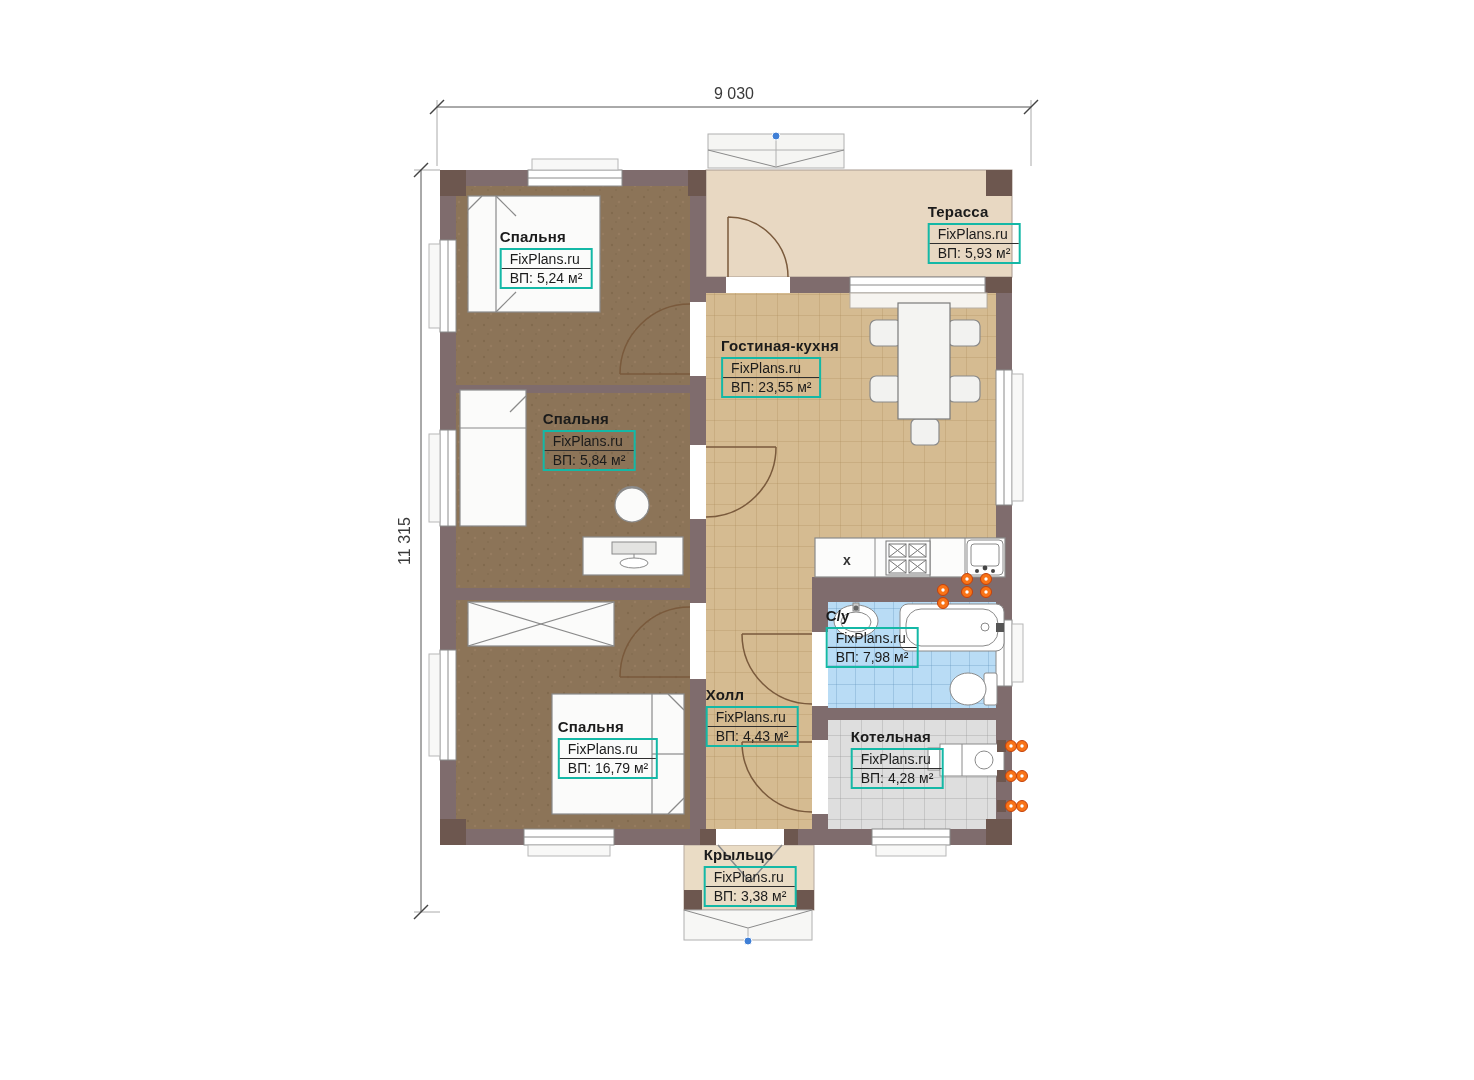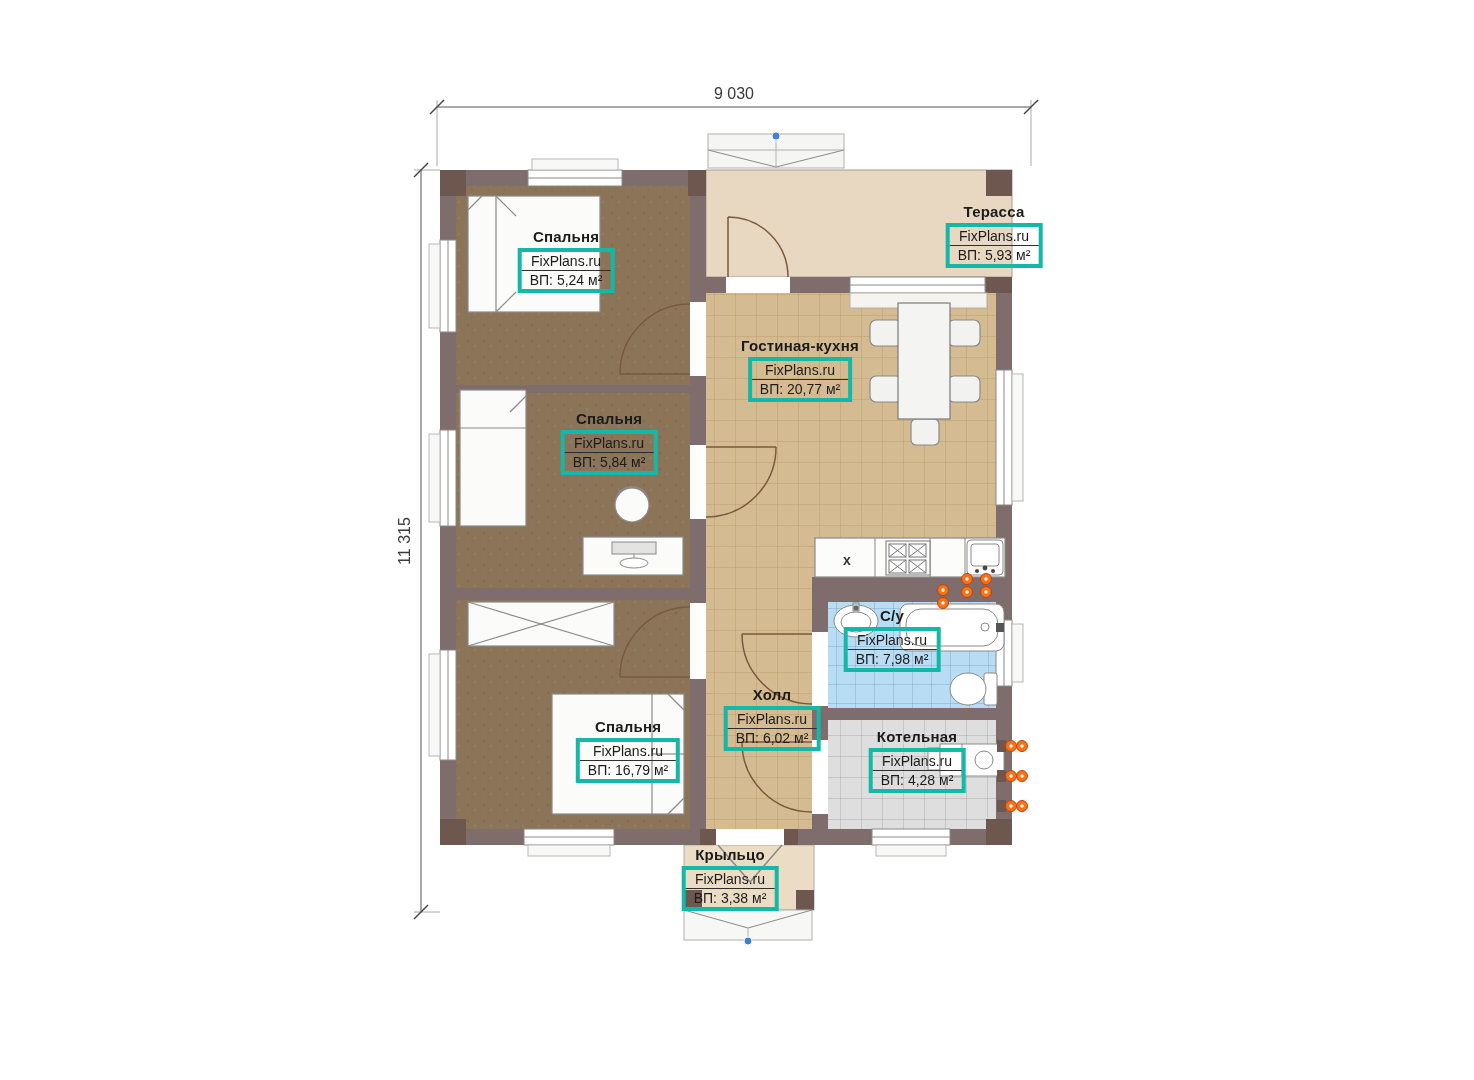--- a/index.html
+++ b/index.html
@@ -1,23 +1,23 @@
 <!DOCTYPE html>
 <html><head>
 <meta charset="utf-8">
 <style>
   html,body{margin:0;padding:0;background:#ffffff;}
   #canvas{position:relative;width:1474px;height:1080px;background:#ffffff;overflow:hidden;
           font-family:"Liberation Sans",sans-serif;}
   #plan-svg{position:absolute;left:0;top:0;}
   svg text{font-family:"Liberation Sans",sans-serif;}
   .dim-text{font-size:16px;fill:#3a3a3a;}
-  .room-label{position:absolute;transform:translateX(-50%);text-align:center;color:#1b1b1b;z-index:5;margin-left:20px;}
+  .room-label{position:absolute;transform:translateX(-50%);color:#1b1b1b;z-index:5;}
   .room-name{font-weight:700;font-size:15px;letter-spacing:.2px;margin-bottom:3px;white-space:nowrap;}
-  .info-box{display:inline-block;border:4px solid #14b8a6;}
+  .info-box{display:inline-block;border:2px solid #14b8a6;}
   .info-row{font-size:14px;padding:1px 8px;white-space:nowrap;}
   .info-row.brand{border-bottom:1px solid #2e2e2e;}
 </style>
 </head>
 <body>
 
 <div id="canvas">
 
 <svg id="plan-svg" width="1474" height="1080" viewBox="0 0 1474 1080">
   <defs>
@@ -324,21 +324,21 @@
   <div class="info-box">
     <div class="info-row brand">FixPlans.ru</div>
     <div class="info-row">ВП: 5,93 м²</div>
   </div>
 </div>
 
 <div class="room-label" style="left:780px;top:337px">
   <div class="room-name">Гостиная-кухня</div>
   <div class="info-box">
     <div class="info-row brand">FixPlans.ru</div>
-    <div class="info-row">ВП: 20,77 м²</div>
+    <div class="info-row">ВП: 23,55 м²</div>
   </div>
 </div>
 
 <div class="room-label" style="left:589px;top:410px">
   <div class="room-name">Спальня</div>
   <div class="info-box">
     <div class="info-row brand">FixPlans.ru</div>
     <div class="info-row">ВП: 5,84 м²</div>
   </div>
 </div>
@@ -348,41 +348,41 @@
   <div class="info-box">
     <div class="info-row brand">FixPlans.ru</div>
     <div class="info-row">ВП: 16,79 м²</div>
   </div>
 </div>
 
 <div class="room-label" style="left:752px;top:686px">
   <div class="room-name">Холл</div>
   <div class="info-box">
     <div class="info-row brand">FixPlans.ru</div>
-    <div class="info-row">ВП: 6,02 м²</div>
+    <div class="info-row">ВП: 4,43 м²</div>
   </div>
 </div>
 
 <div class="room-label" style="left:872px;top:607px">
   <div class="room-name">С/у</div>
   <div class="info-box">
     <div class="info-row brand">FixPlans.ru</div>
     <div class="info-row">ВП: 7,98 м²</div>
   </div>
 </div>
 
 <div class="room-label" style="left:897px;top:728px">
   <div class="room-name">Котельная</div>
   <div class="info-box">
     <div class="info-row brand">FixPlans.ru</div>
     <div class="info-row">ВП: 4,28 м²</div>
   </div>
 </div>
 
-<div class="room-label" style="left:710px;top:846px">
+<div class="room-label" style="left:750px;top:846px">
   <div class="room-name">Крыльцо</div>
   <div class="info-box">
     <div class="info-row brand">FixPlans.ru</div>
     <div class="info-row">ВП: 3,38 м²</div>
   </div>
 </div>
 
 </div>
 
 </body></html>

